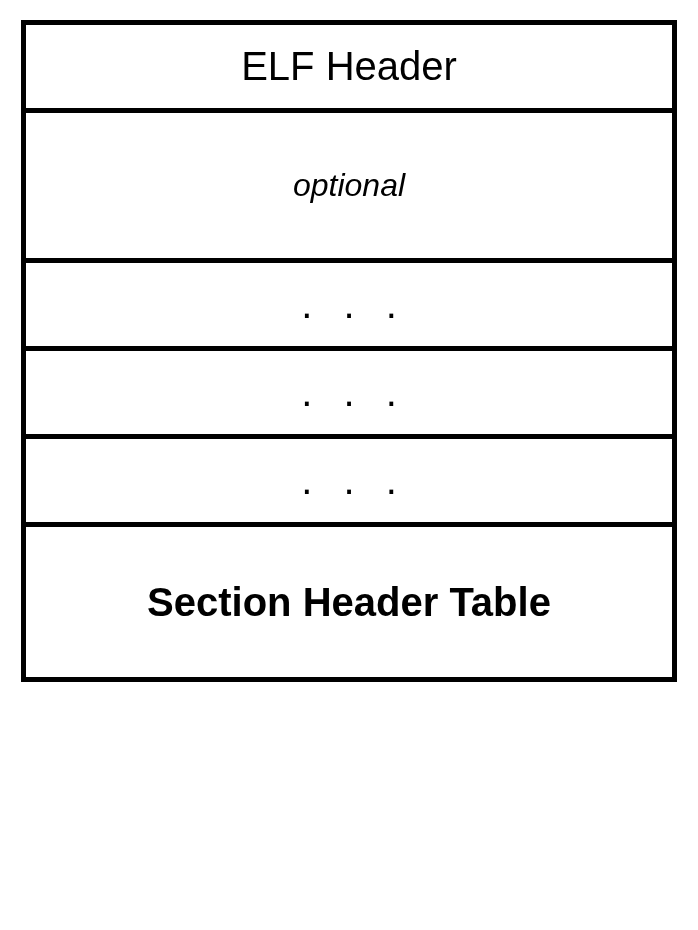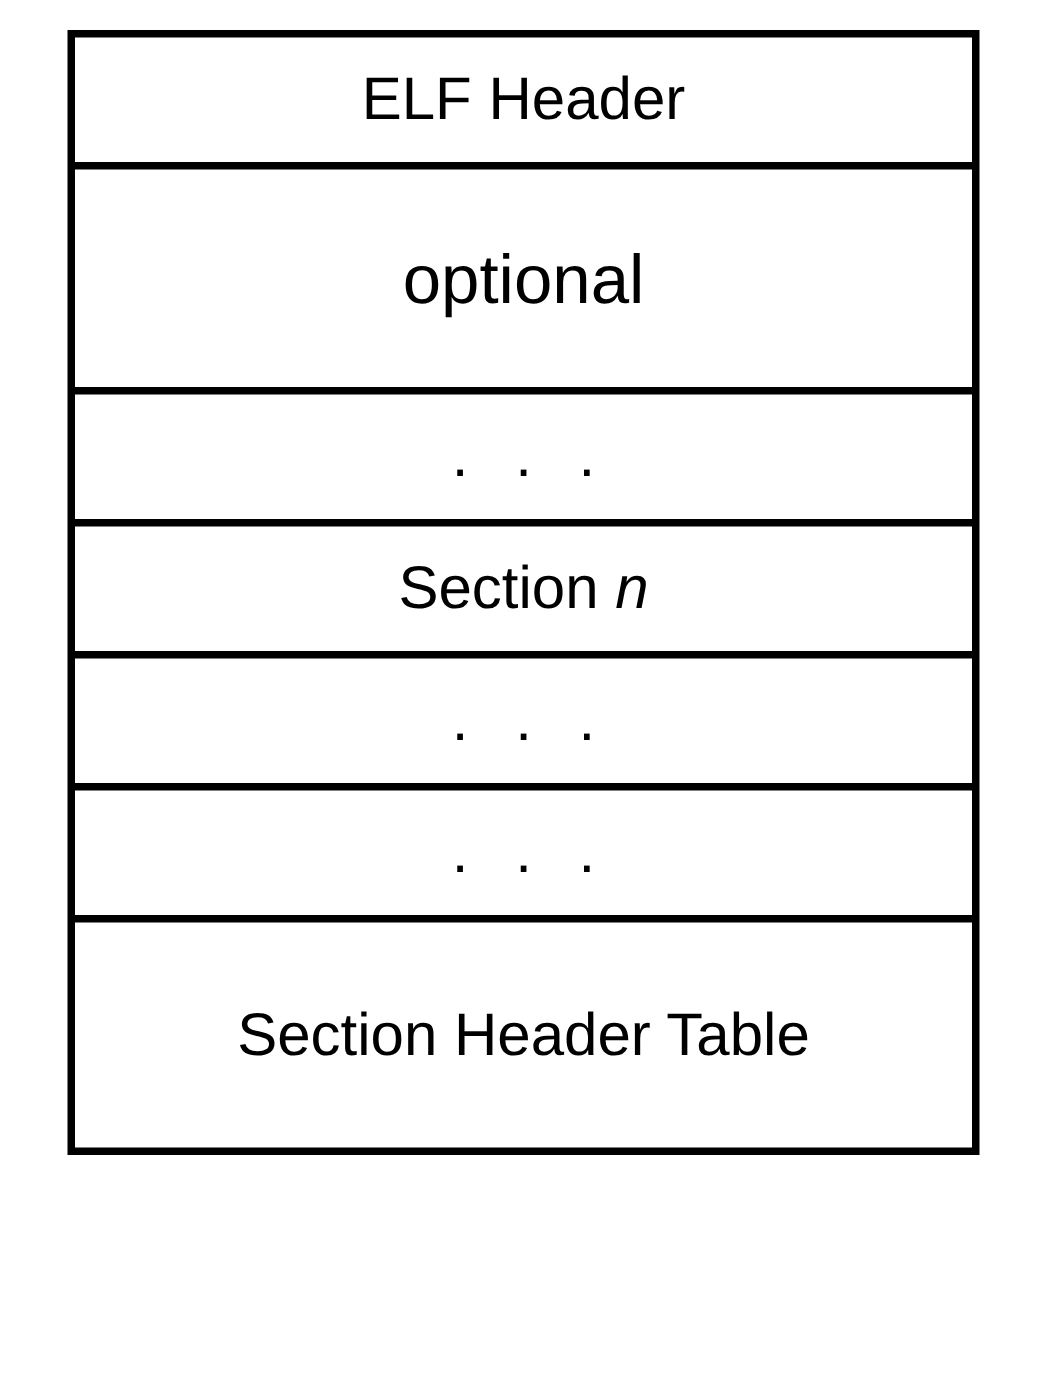--- a/index.html
+++ b/index.html
@@ -9,48 +9,50 @@
     }
     body {
       background: #ffffff;
       font-family: Arial, Helvetica, sans-serif;
       padding: 20px;
       display: flex;
       justify-content: center;
       align-items: flex-start;
     }
     .diagram {
-      width: 608px;
+      width: 656px;
       border: 5px solid #000;
       display: flex;
       flex-direction: column;
     }
     .cell {
       border-bottom: 5px solid #000;
       display: flex;
       flex-direction: column;
       justify-content: center;
       align-items: center;
       text-align: center;
       font-size: 40px;
       font-weight: normal;
       color: #000;
       padding: 12px 10px;
     }
     .cell:last-child {
       border-bottom: none;
+      font-weight: bold;
     }
     .cell-tall {
       min-height: 150px;
     }
     .cell-short {
       min-height: 88px;
     }
     .subtext {
-      font-size: 46px;
+      font-style: italic;
+      font-size: 32px;
       margin-top: 0;
     }
     .section-n {
       font-style: italic;
     }
     .ellipsis {
       letter-spacing: 10px;
       padding-left: 10px;
     }
   </style>
@@ -61,25 +63,20 @@
   <div class="cell cell-short">
     <span>ELF Header</span>
   </div>
   <div class="cell cell-tall">
     <span class="subtext">optional</span>
   </div>
   <div class="cell cell-short">
     <span class="ellipsis">. . .</span>
   </div>
   <div class="cell cell-short">
-    <span>
-      <span>Section </span><span class="section-n">n</span>
-    </span>
-  </div>
-  <div class="cell cell-short">
     <span class="ellipsis">. . .</span>
   </div>
   <div class="cell cell-short">
     <span class="ellipsis">. . .</span>
   </div>
   <div class="cell cell-tall">
     <span>Section Header Table</span>
   </div>
 </div>
 

